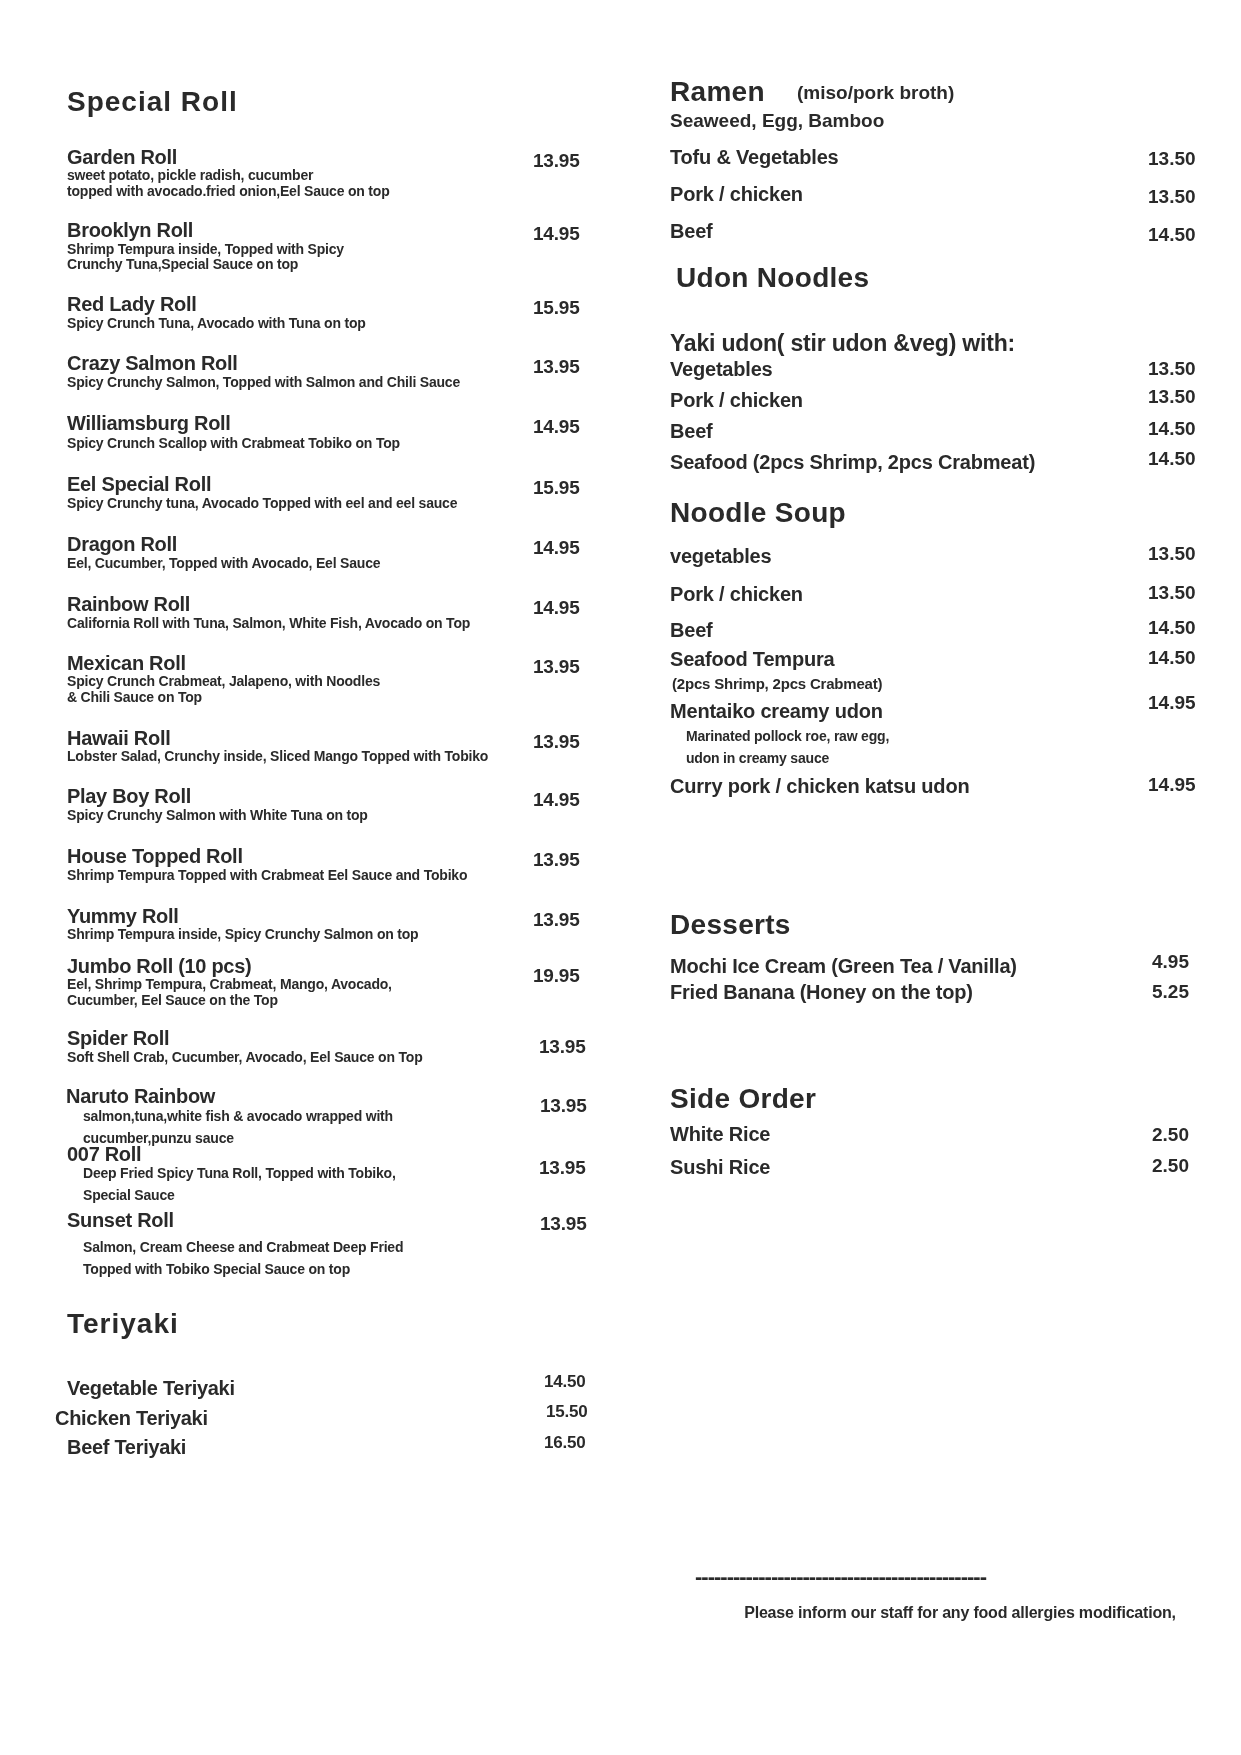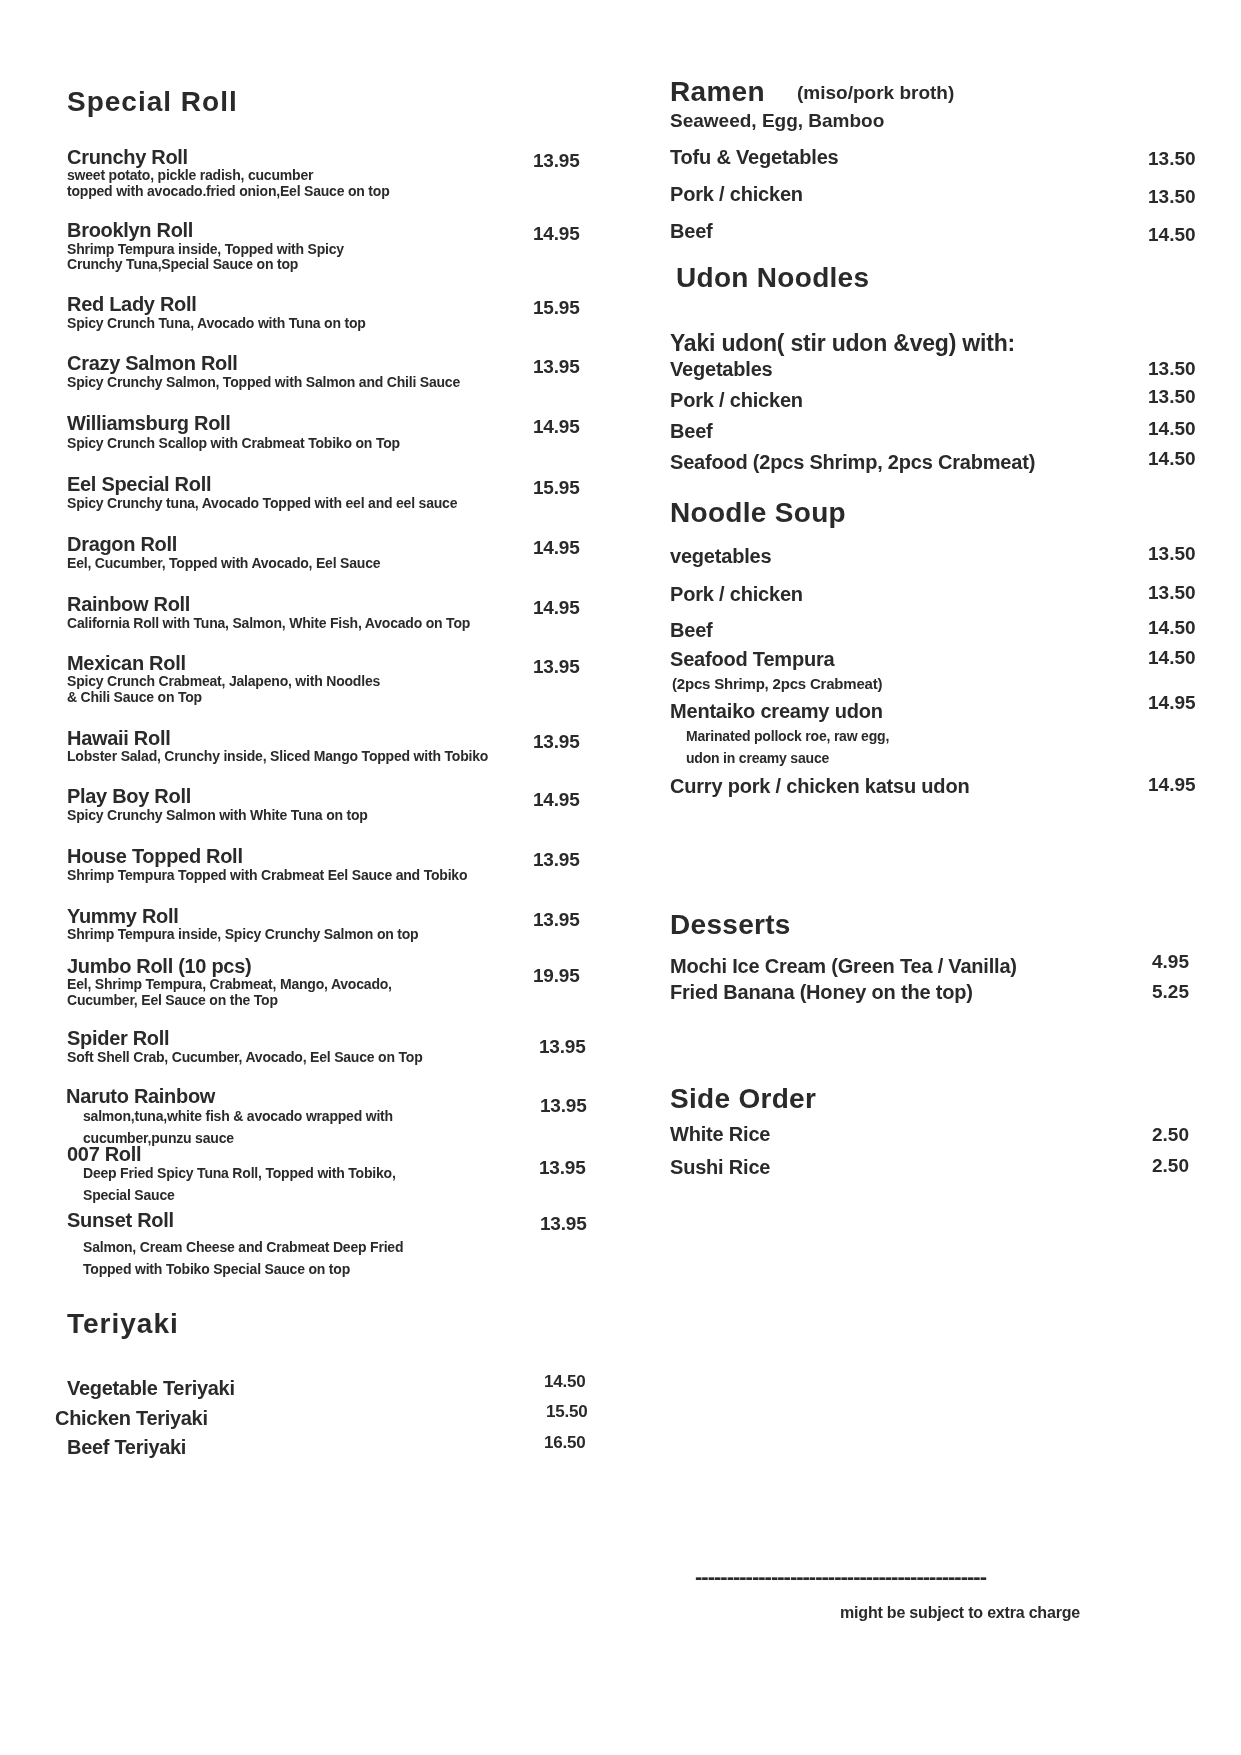--- a/index.html
+++ b/index.html
@@ -22,21 +22,21 @@
     .dashes { font-weight: bold; font-size: 22px; letter-spacing: -1px; white-space: nowrap; }
     .note { font-weight: bold; font-size: 16px; text-align: center; line-height: 18px; letter-spacing: -0.2px; }
   </style>
 </head>
 <body>
 
 <div>
   <div class="abs sec-title sec-title-wide" style="left:67px;top:86px;">Special Roll</div>
 
   <div>
-    <div class="abs name" style="left:67px;top:146px;">Crunchy Roll</div>
+    <div class="abs name" style="left:67px;top:146px;">Garden Roll</div>
     <div class="abs desc" style="left:67px;top:167px;">sweet potato, pickle radish, cucumber</div>
     <div class="abs desc" style="left:67px;top:183px;">topped with avocado.fried onion,Eel Sauce on top</div>
     <div class="abs price" style="left:533px;top:150px;">13.95</div>
   </div>
 
   <div>
     <div class="abs name" style="left:67px;top:219px;">Brooklyn Roll</div>
     <div class="abs desc" style="left:67px;top:241px;">Shrimp Tempura inside, Topped with Spicy</div>
     <div class="abs desc" style="left:67px;top:256px;">Crunchy Tuna,Special Sauce on top</div>
     <div class="abs price" style="left:533px;top:223px;">14.95</div>
@@ -250,15 +250,15 @@
   </div>
   <div>
     <div class="abs rname" style="left:670px;top:1156px;">Sushi Rice</div>
     <div class="abs rprice" style="left:1152px;top:1155px;">2.50</div>
   </div>
 </div>
 
 <div>
   <div class="abs dashes" style="left:695px;top:1564px;">----------------------------------------------</div>
   <div class="abs note" style="left:700px;top:1604px;width:520px;">
-    <div>might be subject to extra charge</div>
+    <div>Please inform our staff for any food allergies modification,</div>
   </div>
 </div>
 
 </body></html>

